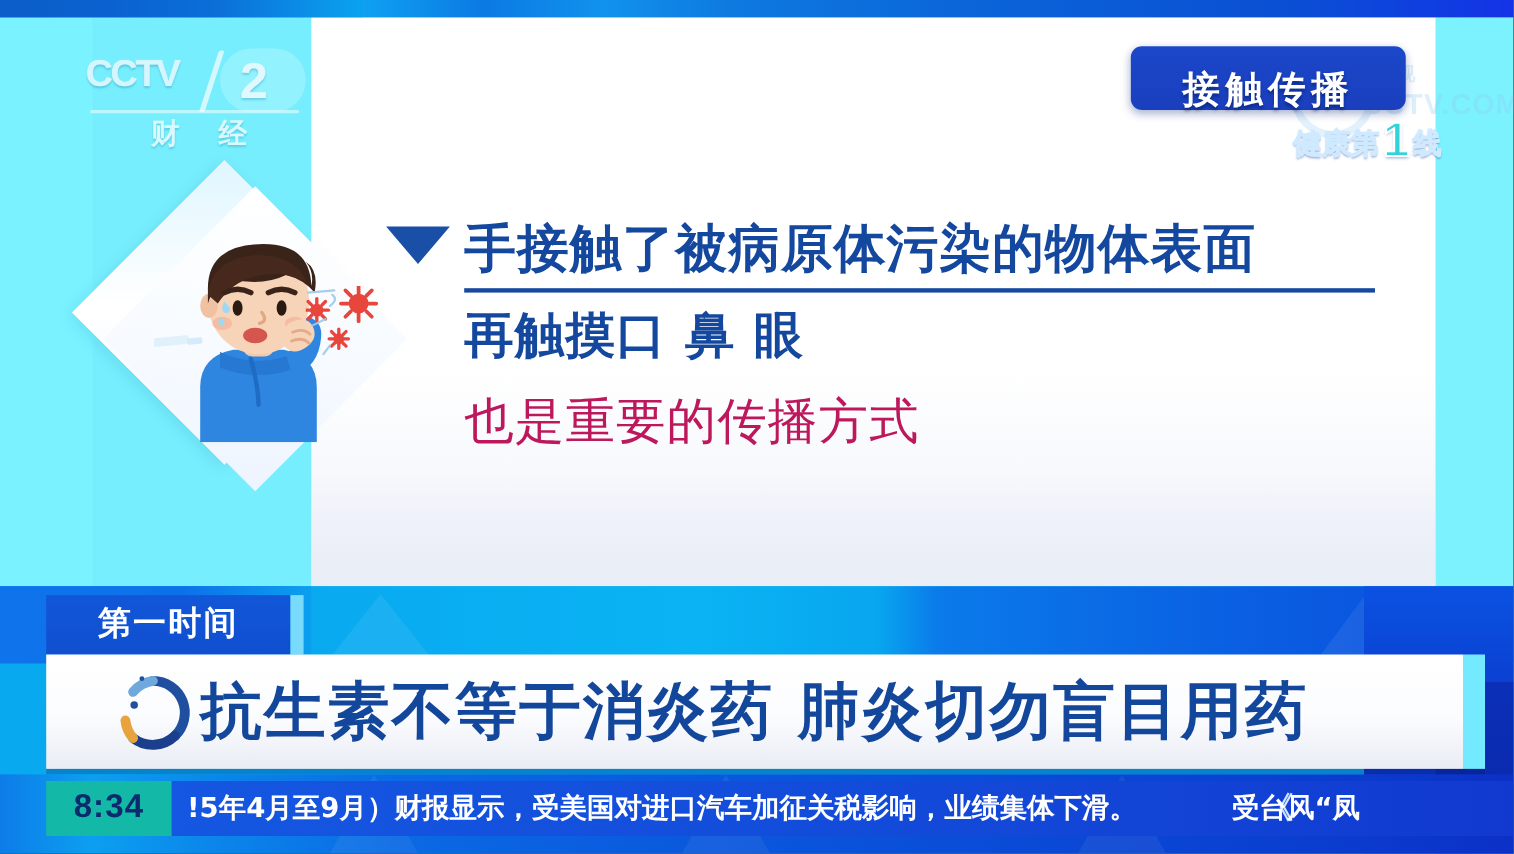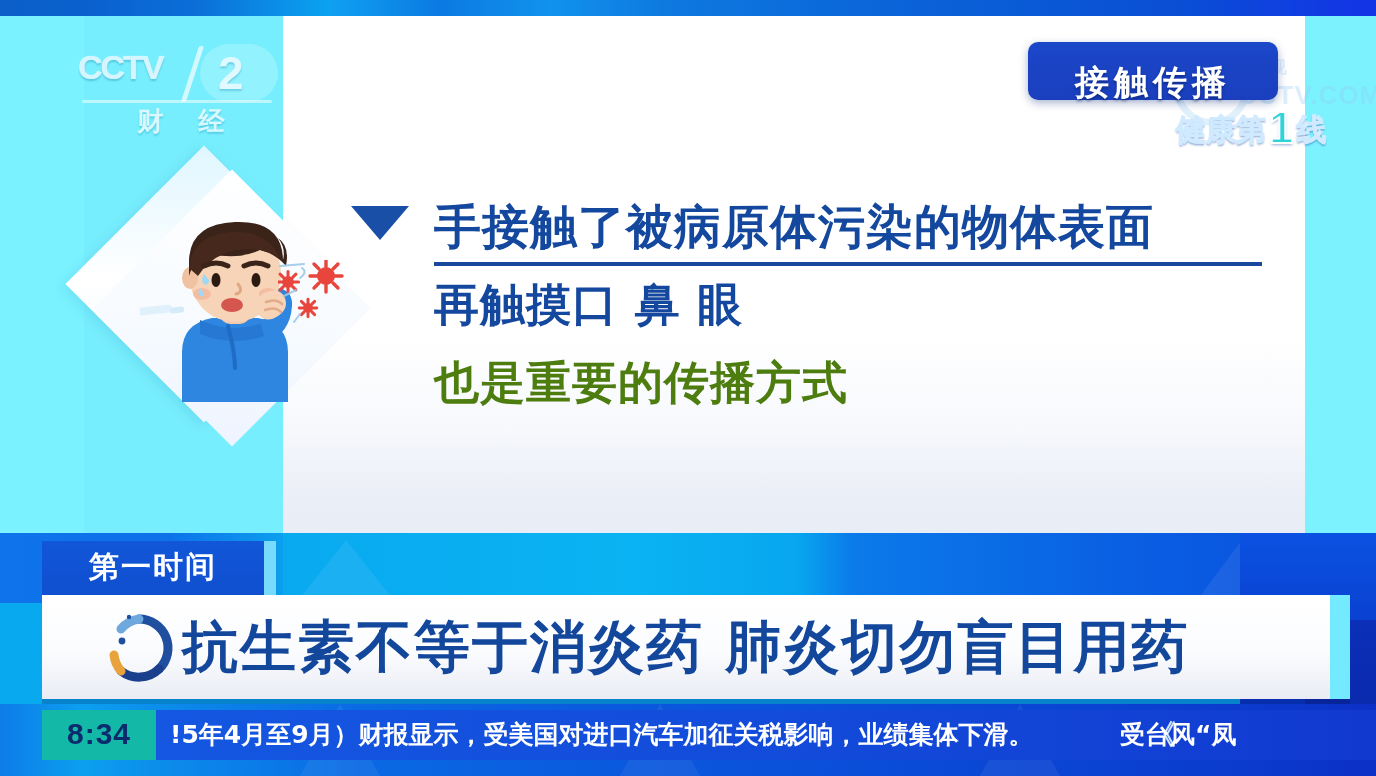--- a/index.html
+++ b/index.html
@@ -81,34 +81,34 @@
   .boy{position:absolute;left:52px;top:34px;width:190px;height:200px;}
 
   
   .tri{
     position:absolute;left:351px;top:206px;width:0;height:0;
     border-left:29px solid transparent;border-right:29px solid transparent;
     border-top:34px solid #1a4fa8;
   }
 
   
-  .lines{position:absolute;left:422px;top:196px;width:860px;margin-left:12px;}
+  .lines{position:absolute;left:422px;top:196px;width:860px;}
   .l1{
     font-size:47px;font-weight:700;color:#14489e;letter-spacing:1px;
     line-height:62px;white-space:nowrap;
     font-family:"DejaVu Sans","Liberation Sans",sans-serif;
   }
   .rule{width:828px;height:4px;background:#17499e;margin-top:4px;}
   .l2{
     font-size:45px;font-weight:700;color:#14489e;letter-spacing:1px;
     line-height:58px;margin-top:10px;white-space:nowrap;
     font-family:"DejaVu Sans","Liberation Sans",sans-serif;
   }
   .l3{
-    font-size:45px;font-weight:700;color:#4d7c0f;letter-spacing:1px;
+    font-size:45px;font-weight:400;color:#be185d;letter-spacing:1px;
     line-height:58px;margin-top:20px;white-space:nowrap;
     font-family:"DejaVu Sans","Liberation Sans",sans-serif;
   }
 
   
   .watermark{
     position:absolute;left:1152px;top:46px;width:165px;height:86px;
     opacity:.30;pointer-events:none;
   }
   .wm-globe{
@@ -130,21 +130,21 @@
     font-family:"DejaVu Sans","Liberation Sans",sans-serif;
     text-shadow:0 2px 3px rgba(0,20,80,.5);
   }
 
   
   .proglogo{
     position:absolute;left:1176px;top:108px;height:44px;
     display:flex;align-items:center;
   }
   .pl-a,.pl-c{
-    font-size:30px;font-weight:700;color:#ffffff;letter-spacing:0px;
+    font-size:26px;font-weight:700;color:#ffffff;letter-spacing:0px;
     font-family:"DejaVu Sans","Liberation Sans",sans-serif;
     -webkit-text-stroke:1px #cfe9ff;
     text-shadow:0 2px 2px rgba(20,70,160,.45);
   }
   .pl-b{
     font-size:44px;font-weight:700;color:#2fd3d8;margin:0 3px;
     font-family:"Liberation Sans",sans-serif;
     -webkit-text-stroke:2px #ffffff;
     text-shadow:0 2px 3px rgba(20,70,160,.45);
     position:relative;top:-2px;

